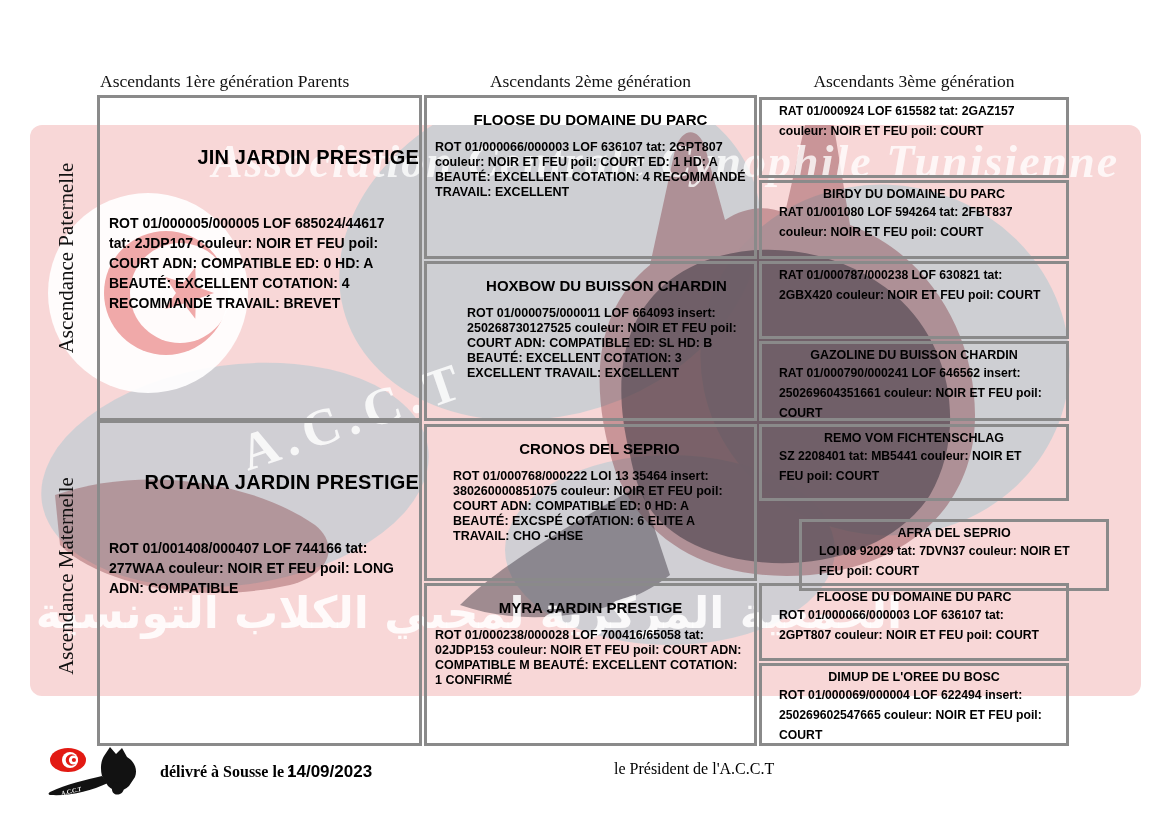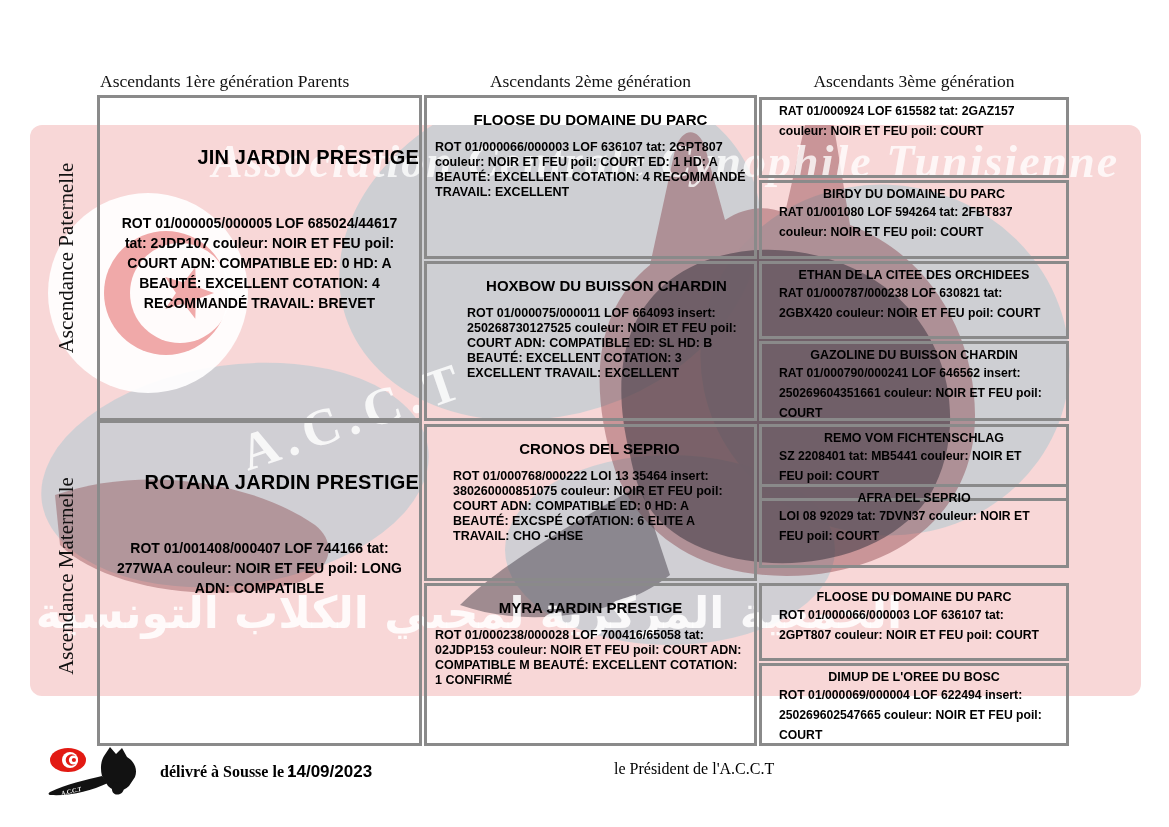--- a/index.html
+++ b/index.html
@@ -27,21 +27,21 @@
   .side-label{position:absolute;left:66px;transform:translate(-50%,-50%) rotate(-90deg);
       font-family:"Liberation Serif",serif;font-size:21px;color:#111;
       white-space:nowrap;z-index:2;}
   
   .box{position:absolute;box-sizing:border-box;border:3px solid #8a8a8a;
       background:transparent;z-index:1;}
   .box .t{font-weight:bold;text-align:center;}
   .box .d{font-weight:bold;text-align:left;}
   .c1{left:97px;width:325px;}
   .c1 .t{font-size:20px;margin-top:48px;letter-spacing:.2px;text-align:right;}
-  .c1 .d{font-size:14px;line-height:20px;margin-top:44px;padding:0 9px;text-align:center;}
+  .c1 .d{font-size:14px;line-height:20px;margin-top:44px;padding:0 9px;}
   .c2{left:424px;width:333px;}
   .c2 .t{font-size:15px;margin-top:13px;}
   .c2 .d{font-size:12.5px;line-height:15px;margin-top:12px;padding:0 8px;}
   .c3{left:759px;width:310px;}
   .c3 .t{font-size:12.5px;margin-top:4px;}
   .c3 .d{font-size:12.2px;line-height:20px;margin-top:1px;padding:0 17px;}
   
   .footer-logo{position:absolute;left:46px;top:746px;z-index:2;}
   .issued-label{position:absolute;left:160px;top:763px;font-family:"Liberation Serif",serif;
       font-size:16px;z-index:2;font-weight:bold;}
@@ -114,32 +114,31 @@
 </div>
 
 <div class="box c3" style="top:97px;height:81px;">
   <div class="d">RAT 01/000924 LOF 615582 tat: 2GAZ157 couleur: NOIR ET FEU poil: COURT</div>
 </div>
 <div class="box c3" style="top:180px;height:79px;">
   <div class="t">BIRDY DU DOMAINE DU PARC</div>
   <div class="d">RAT 01/001080 LOF 594264 tat: 2FBT837 couleur: NOIR ET FEU poil: COURT</div>
 </div>
 <div class="box c3" style="top:261px;height:78px;">
-  <div class="t">ETHAN DE LA CITEE DES ORCHIDEES</div>
   <div class="d">RAT 01/000787/000238 LOF 630821 tat: 2GBX420 couleur: NOIR ET FEU poil: COURT</div>
 </div>
 <div class="box c3" style="top:341px;height:80px;">
   <div class="t">GAZOLINE DU BUISSON CHARDIN</div>
   <div class="d">RAT 01/000790/000241 LOF 646562 insert: 250269604351661 couleur: NOIR ET FEU poil: COURT</div>
 </div>
 <div class="box c3" style="top:424px;height:77px;">
   <div class="t">REMO VOM FICHTENSCHLAG</div>
   <div class="d">SZ 2208401 tat: MB5441 couleur: NOIR ET FEU poil: COURT</div>
 </div>
-<div class="box c3" style="top:484px;height:84px;">
+<div class="box c3" style="top:519px;height:72px;margin-left:40px;">
   <div class="t">AFRA DEL SEPRIO</div>
   <div class="d">LOI 08 92029 tat: 7DVN37 couleur: NOIR ET FEU poil: COURT</div>
 </div>
 <div class="box c3" style="top:583px;height:78px;">
   <div class="t">FLOOSE DU DOMAINE DU PARC</div>
   <div class="d">ROT 01/000066/000003 LOF 636107 tat: 2GPT807 couleur: NOIR ET FEU poil: COURT</div>
 </div>
 <div class="box c3" style="top:663px;height:83px;">
   <div class="t">DIMUP DE L'OREE DU BOSC</div>
   <div class="d">ROT 01/000069/000004 LOF 622494 insert: 250269602547665 couleur: NOIR ET FEU poil: COURT</div>

